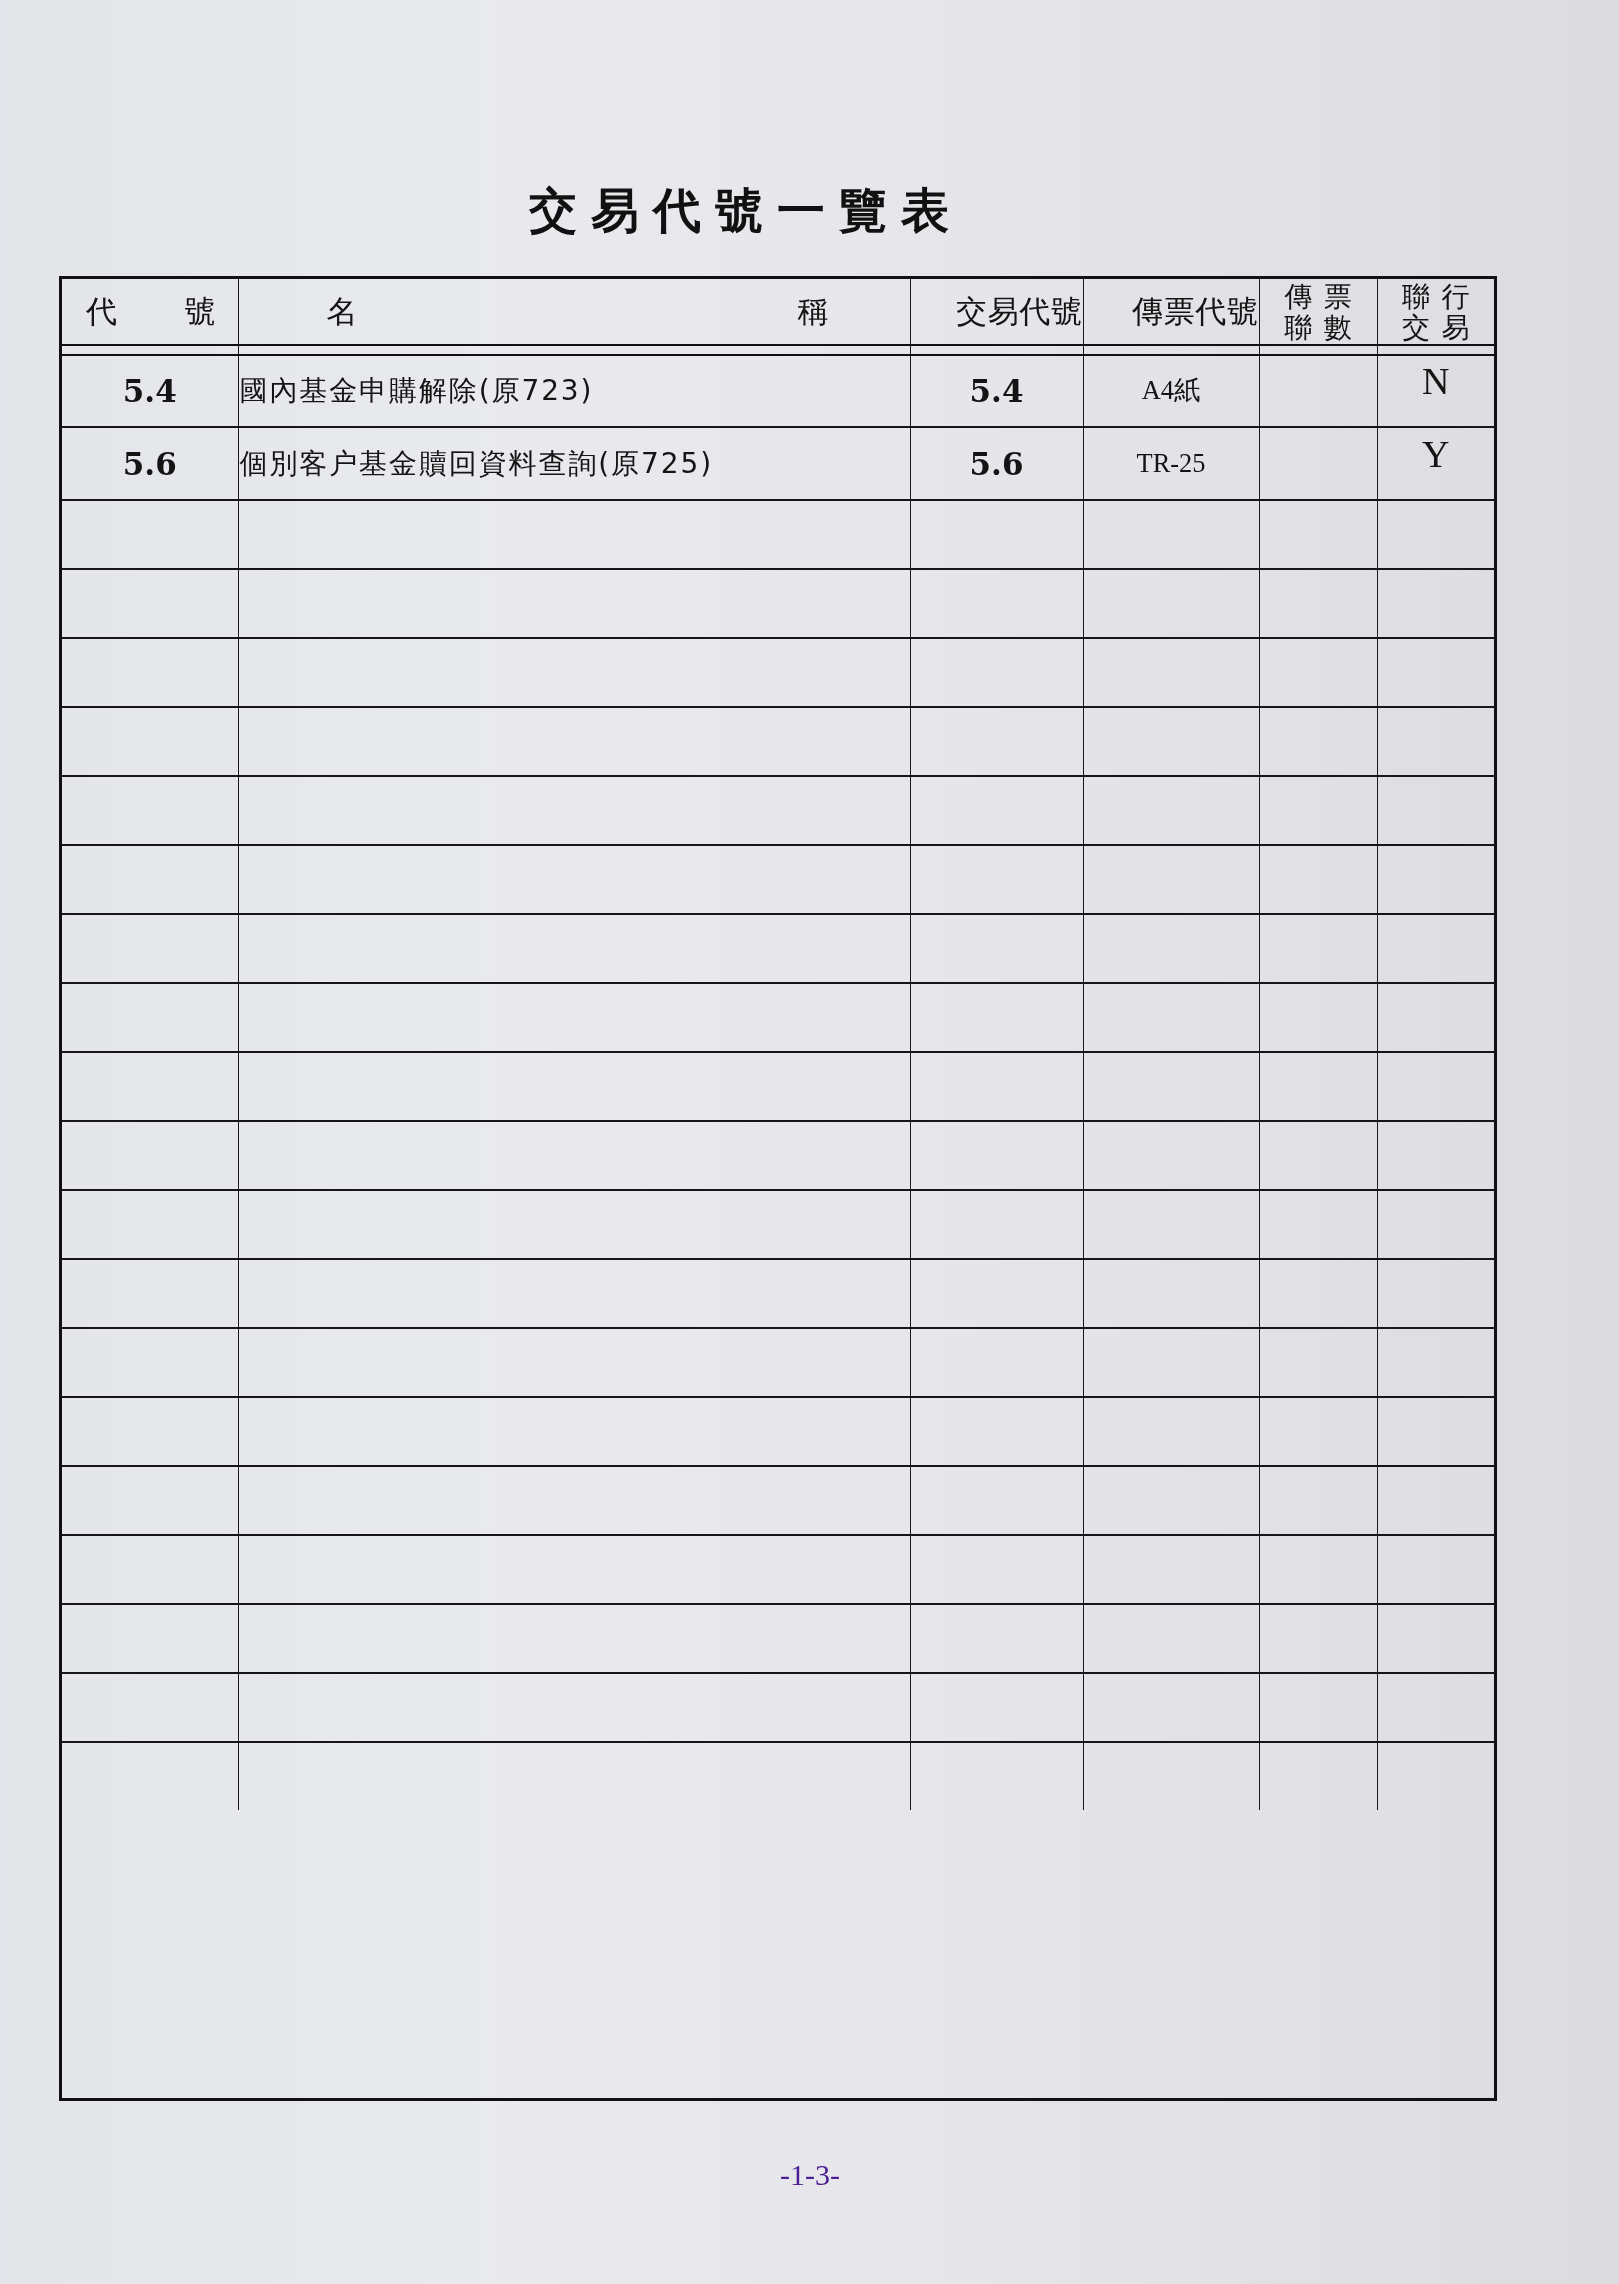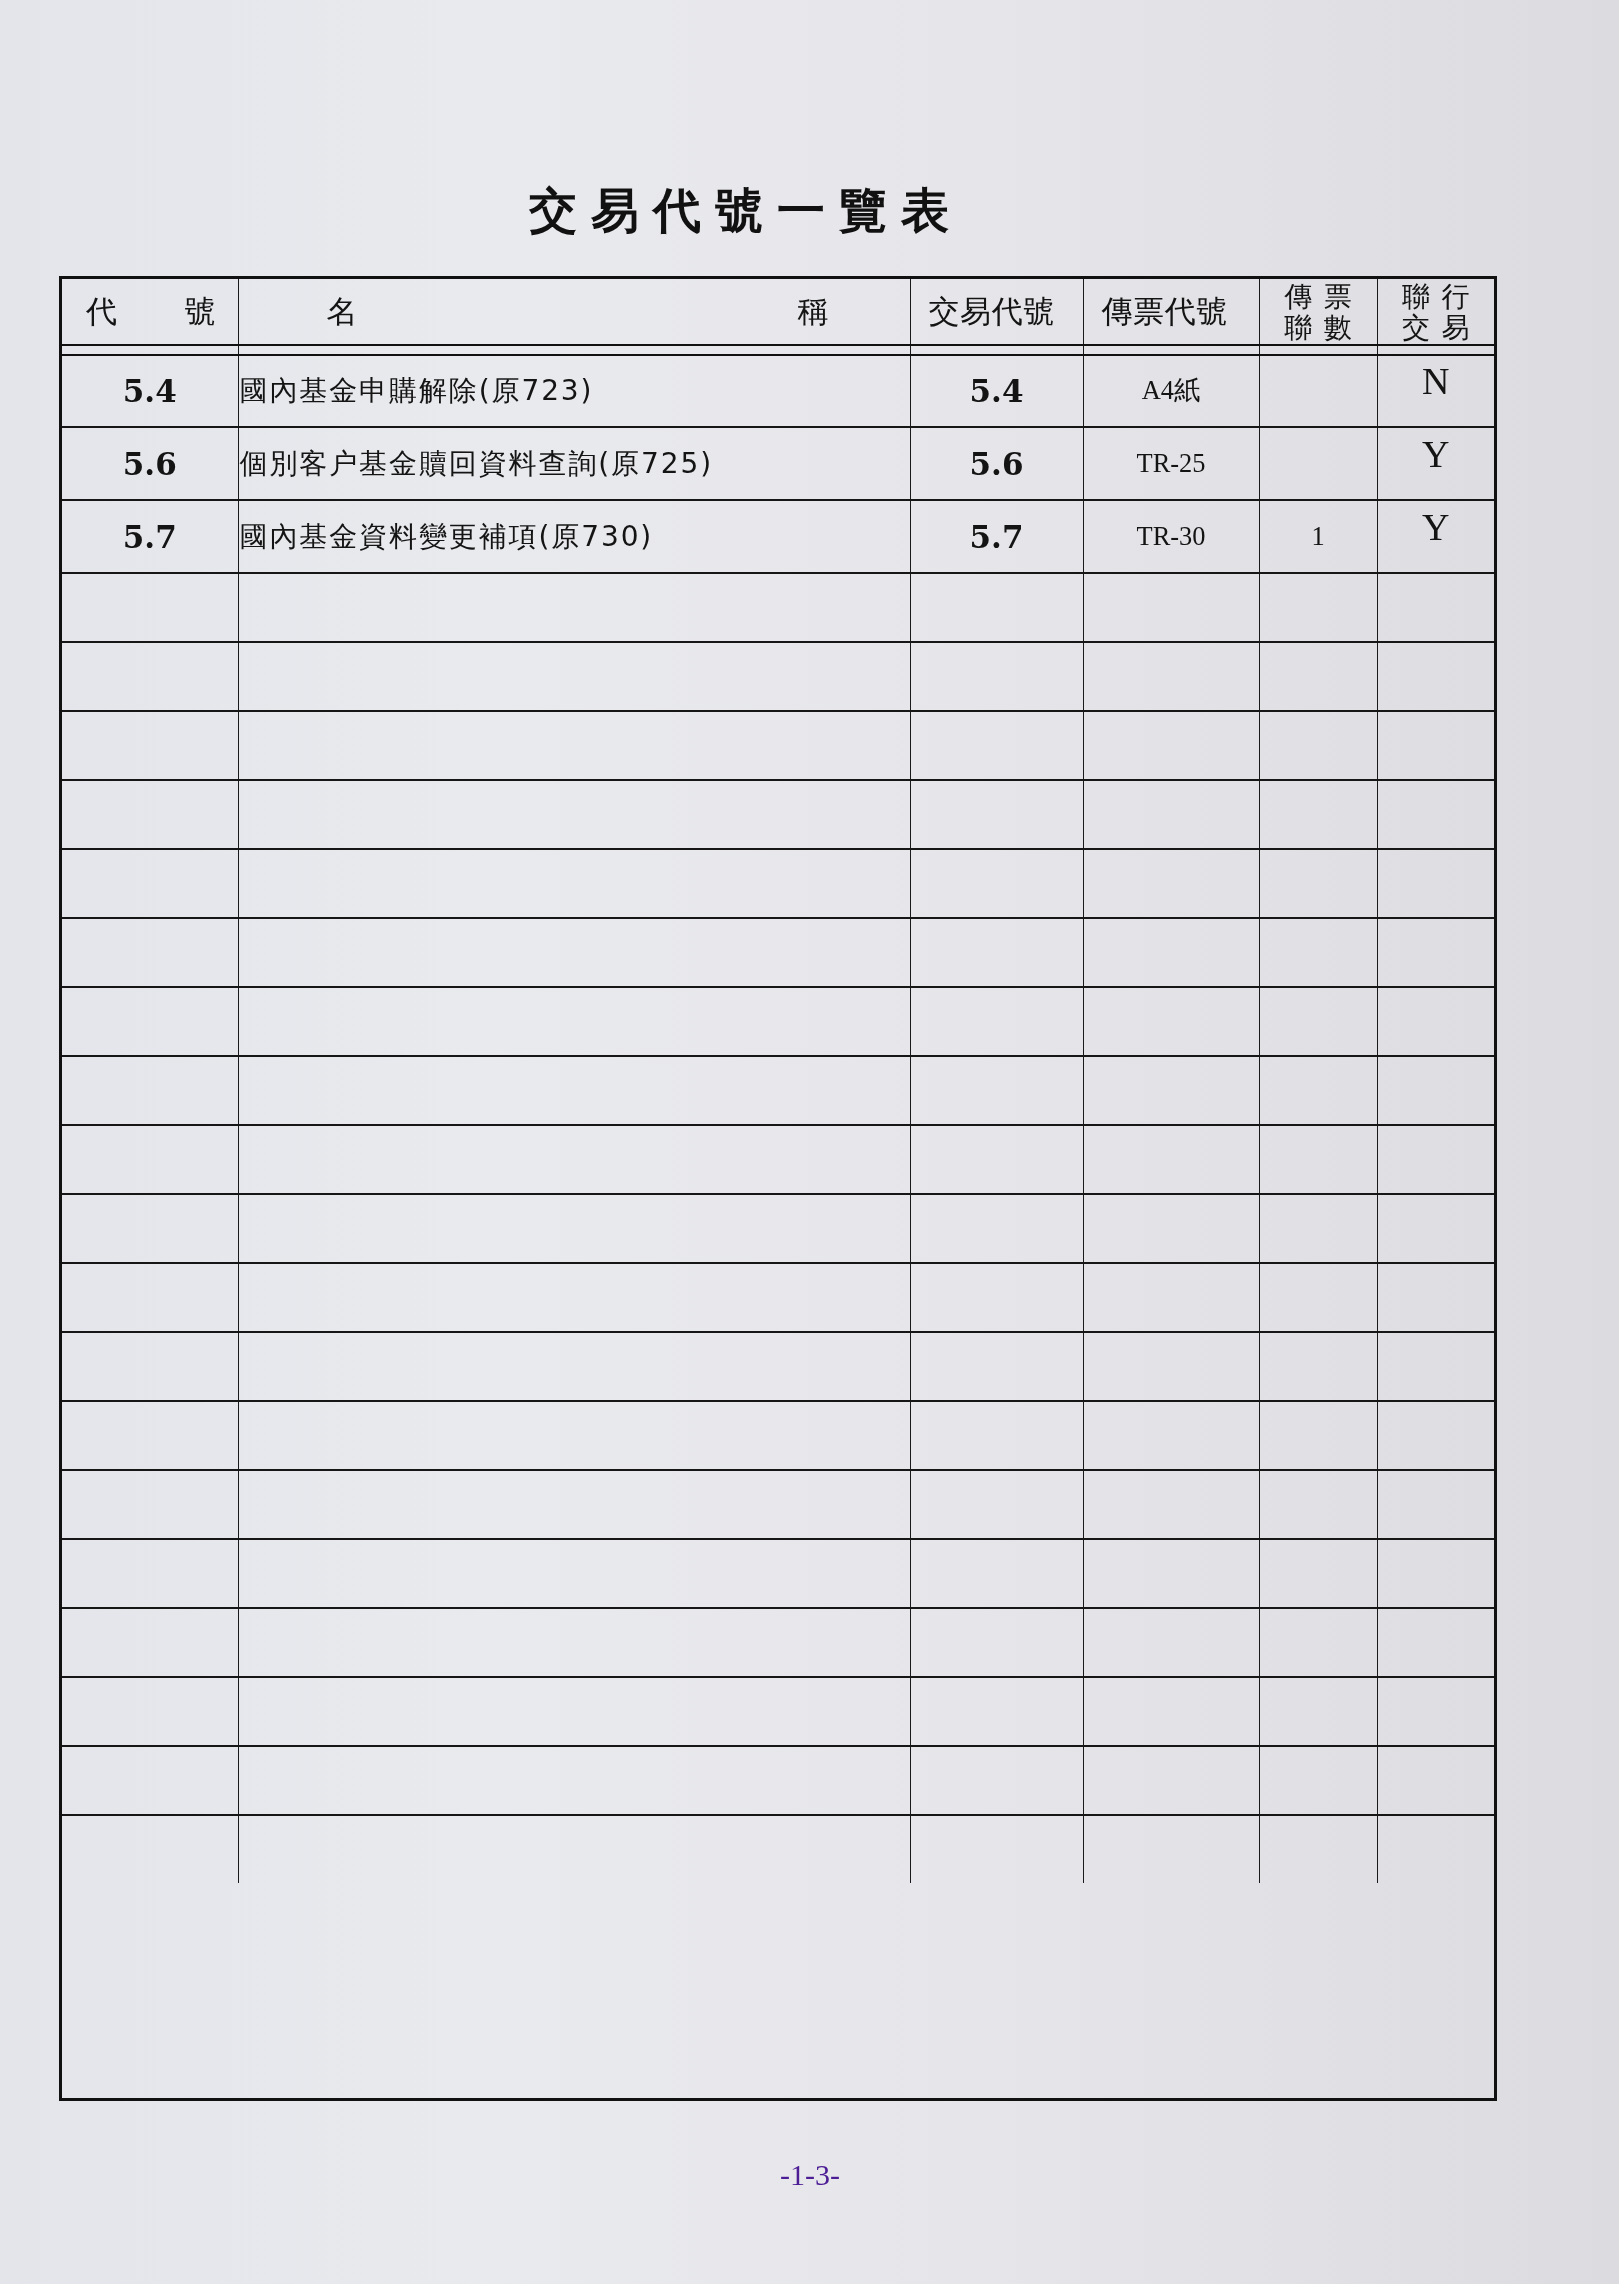--- a/index.html
+++ b/index.html
@@ -75,21 +75,21 @@
     .h-code {
       display: flex;
       justify-content: space-between;
       padding: 0 22px 0 24px;
     }
     .h-name {
       display: flex;
       justify-content: space-between;
       padding: 0 81px 0 88px;
     }
-    .h-center { text-align: left; letter-spacing: 0.6px; padding-left: 18px; }
+    .h-center { text-align: right; letter-spacing: 0.6px; }
     .h-stack {
       font-size: 28px;
       line-height: 31px;
       text-align: center;
       letter-spacing: 11.3px;
       padding-left: 11.3px;
     }
     .code {
       text-align: center;
       font-weight: bold;
@@ -199,28 +199,20 @@
         <td class="joint">N</td>
       </tr>
       <tr>
         <td class="code">5.6</td>
         <td class="name">個別客户基金贖回資料查詢(原725)</td>
         <td class="tx">5.6</td>
         <td class="voucher">TR-25</td>
         <td class="copies"></td>
         <td class="joint">Y</td>
       </tr>
-      <tr>
-        <td class="code">5.7</td>
-        <td class="name">國內基金資料變更補項(原730)</td>
-        <td class="tx">5.7</td>
-        <td class="voucher">TR-30</td>
-        <td class="copies">1</td>
-        <td class="joint">Y</td>
-      </tr>
     <tr>
           <td></td>
           <td></td>
           <td></td>
           <td></td>
           <td></td>
           <td></td>
         </tr>
         <tr>
           <td></td>

